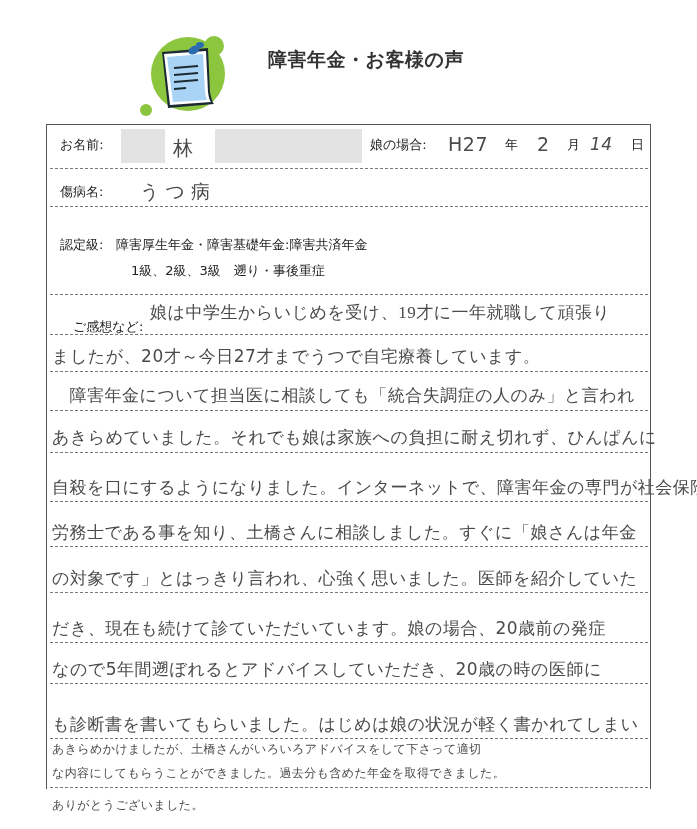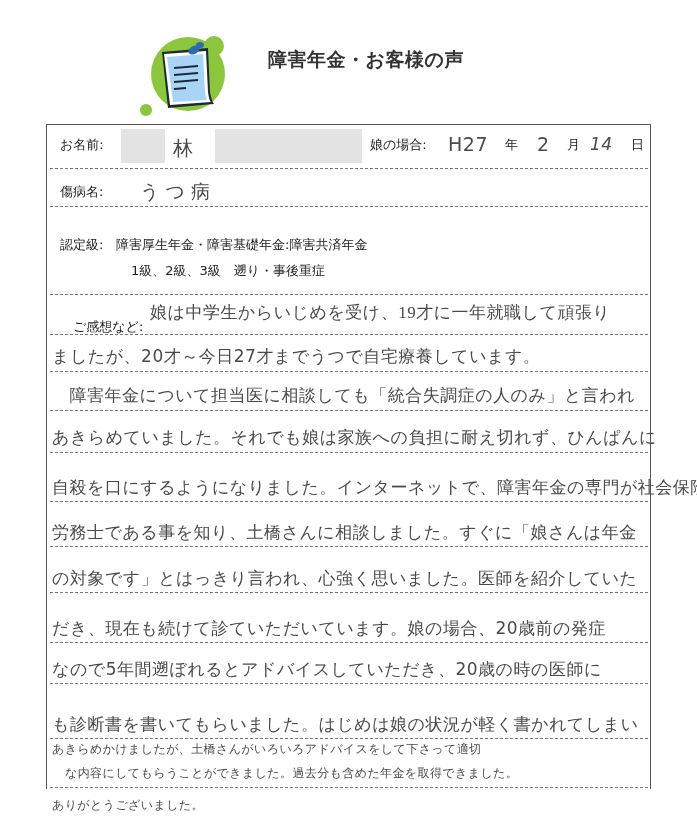--- a/index.html
+++ b/index.html
@@ -79,15 +79,15 @@
 <div class="dash" style="top:546px;"></div>
 <div class="hand" style="left:52px;top:567px;">の対象です」とはっきり言われ、心強く思いました。医師を紹介していた</div>
 <div class="dash" style="top:592px;"></div>
 <div class="hand" style="left:52px;top:617px;">だき、現在も続けて診ていただいています。娘の場合、20歳前の発症</div>
 <div class="dash" style="top:642px;"></div>
 <div class="hand" style="left:52px;top:658px;">なので5年間遡ぼれるとアドバイスしていただき、20歳の時の医師に</div>
 <div class="dash" style="top:683px;"></div>
 <div class="hand" style="left:52px;top:713px;">も診断書を書いてもらいました。はじめは娘の状況が軽く書かれてしまい</div>
 <div class="dash" style="top:738px;"></div>
 <div class="hand small" style="left:52px;top:741px;">あきらめかけましたが、土橋さんがいろいろアドバイスをして下さって適切</div>
-<div class="hand small" style="left:52px;top:765px;margin-left:13px;">な内容にしてもらうことができました。過去分も含めた年金を取得できました。</div>
+<div class="hand small" style="left:52px;top:765px;">な内容にしてもらうことができました。過去分も含めた年金を取得できました。</div>
 <div class="dash" style="top:787px;"></div>
 <div class="hand small" style="left:52px;top:797px;">ありがとうございました。</div>
 
 </body></html>

